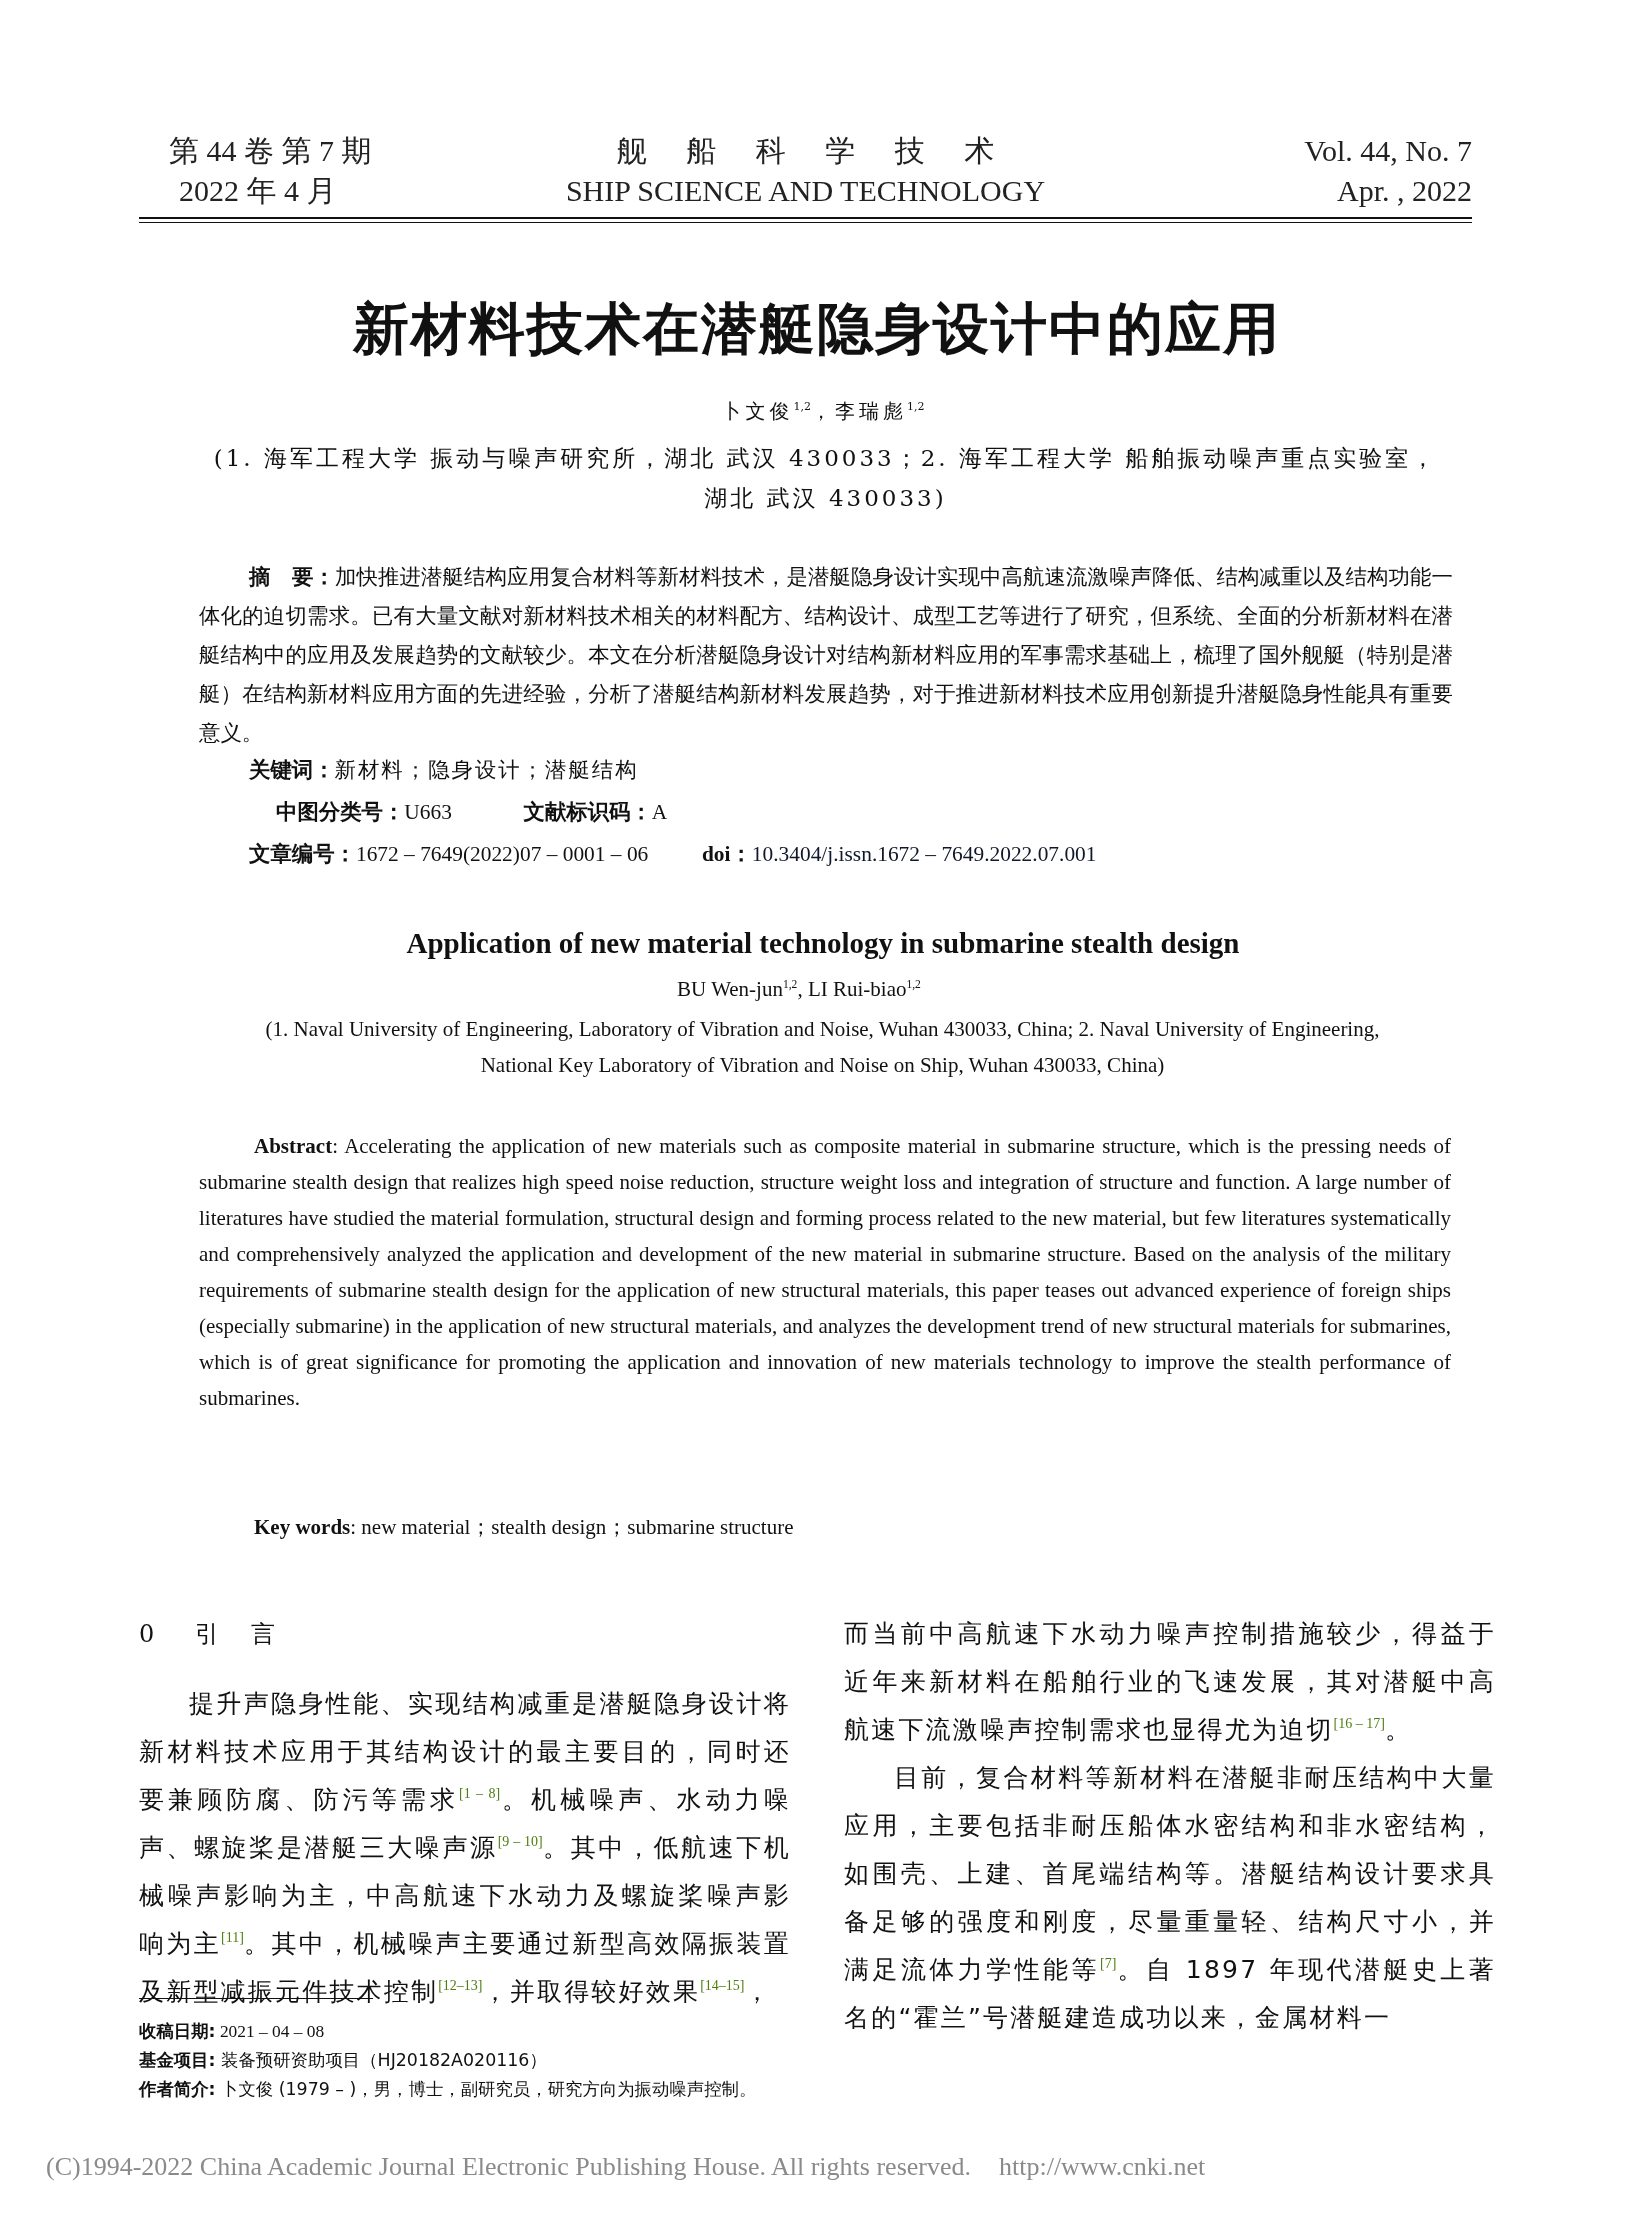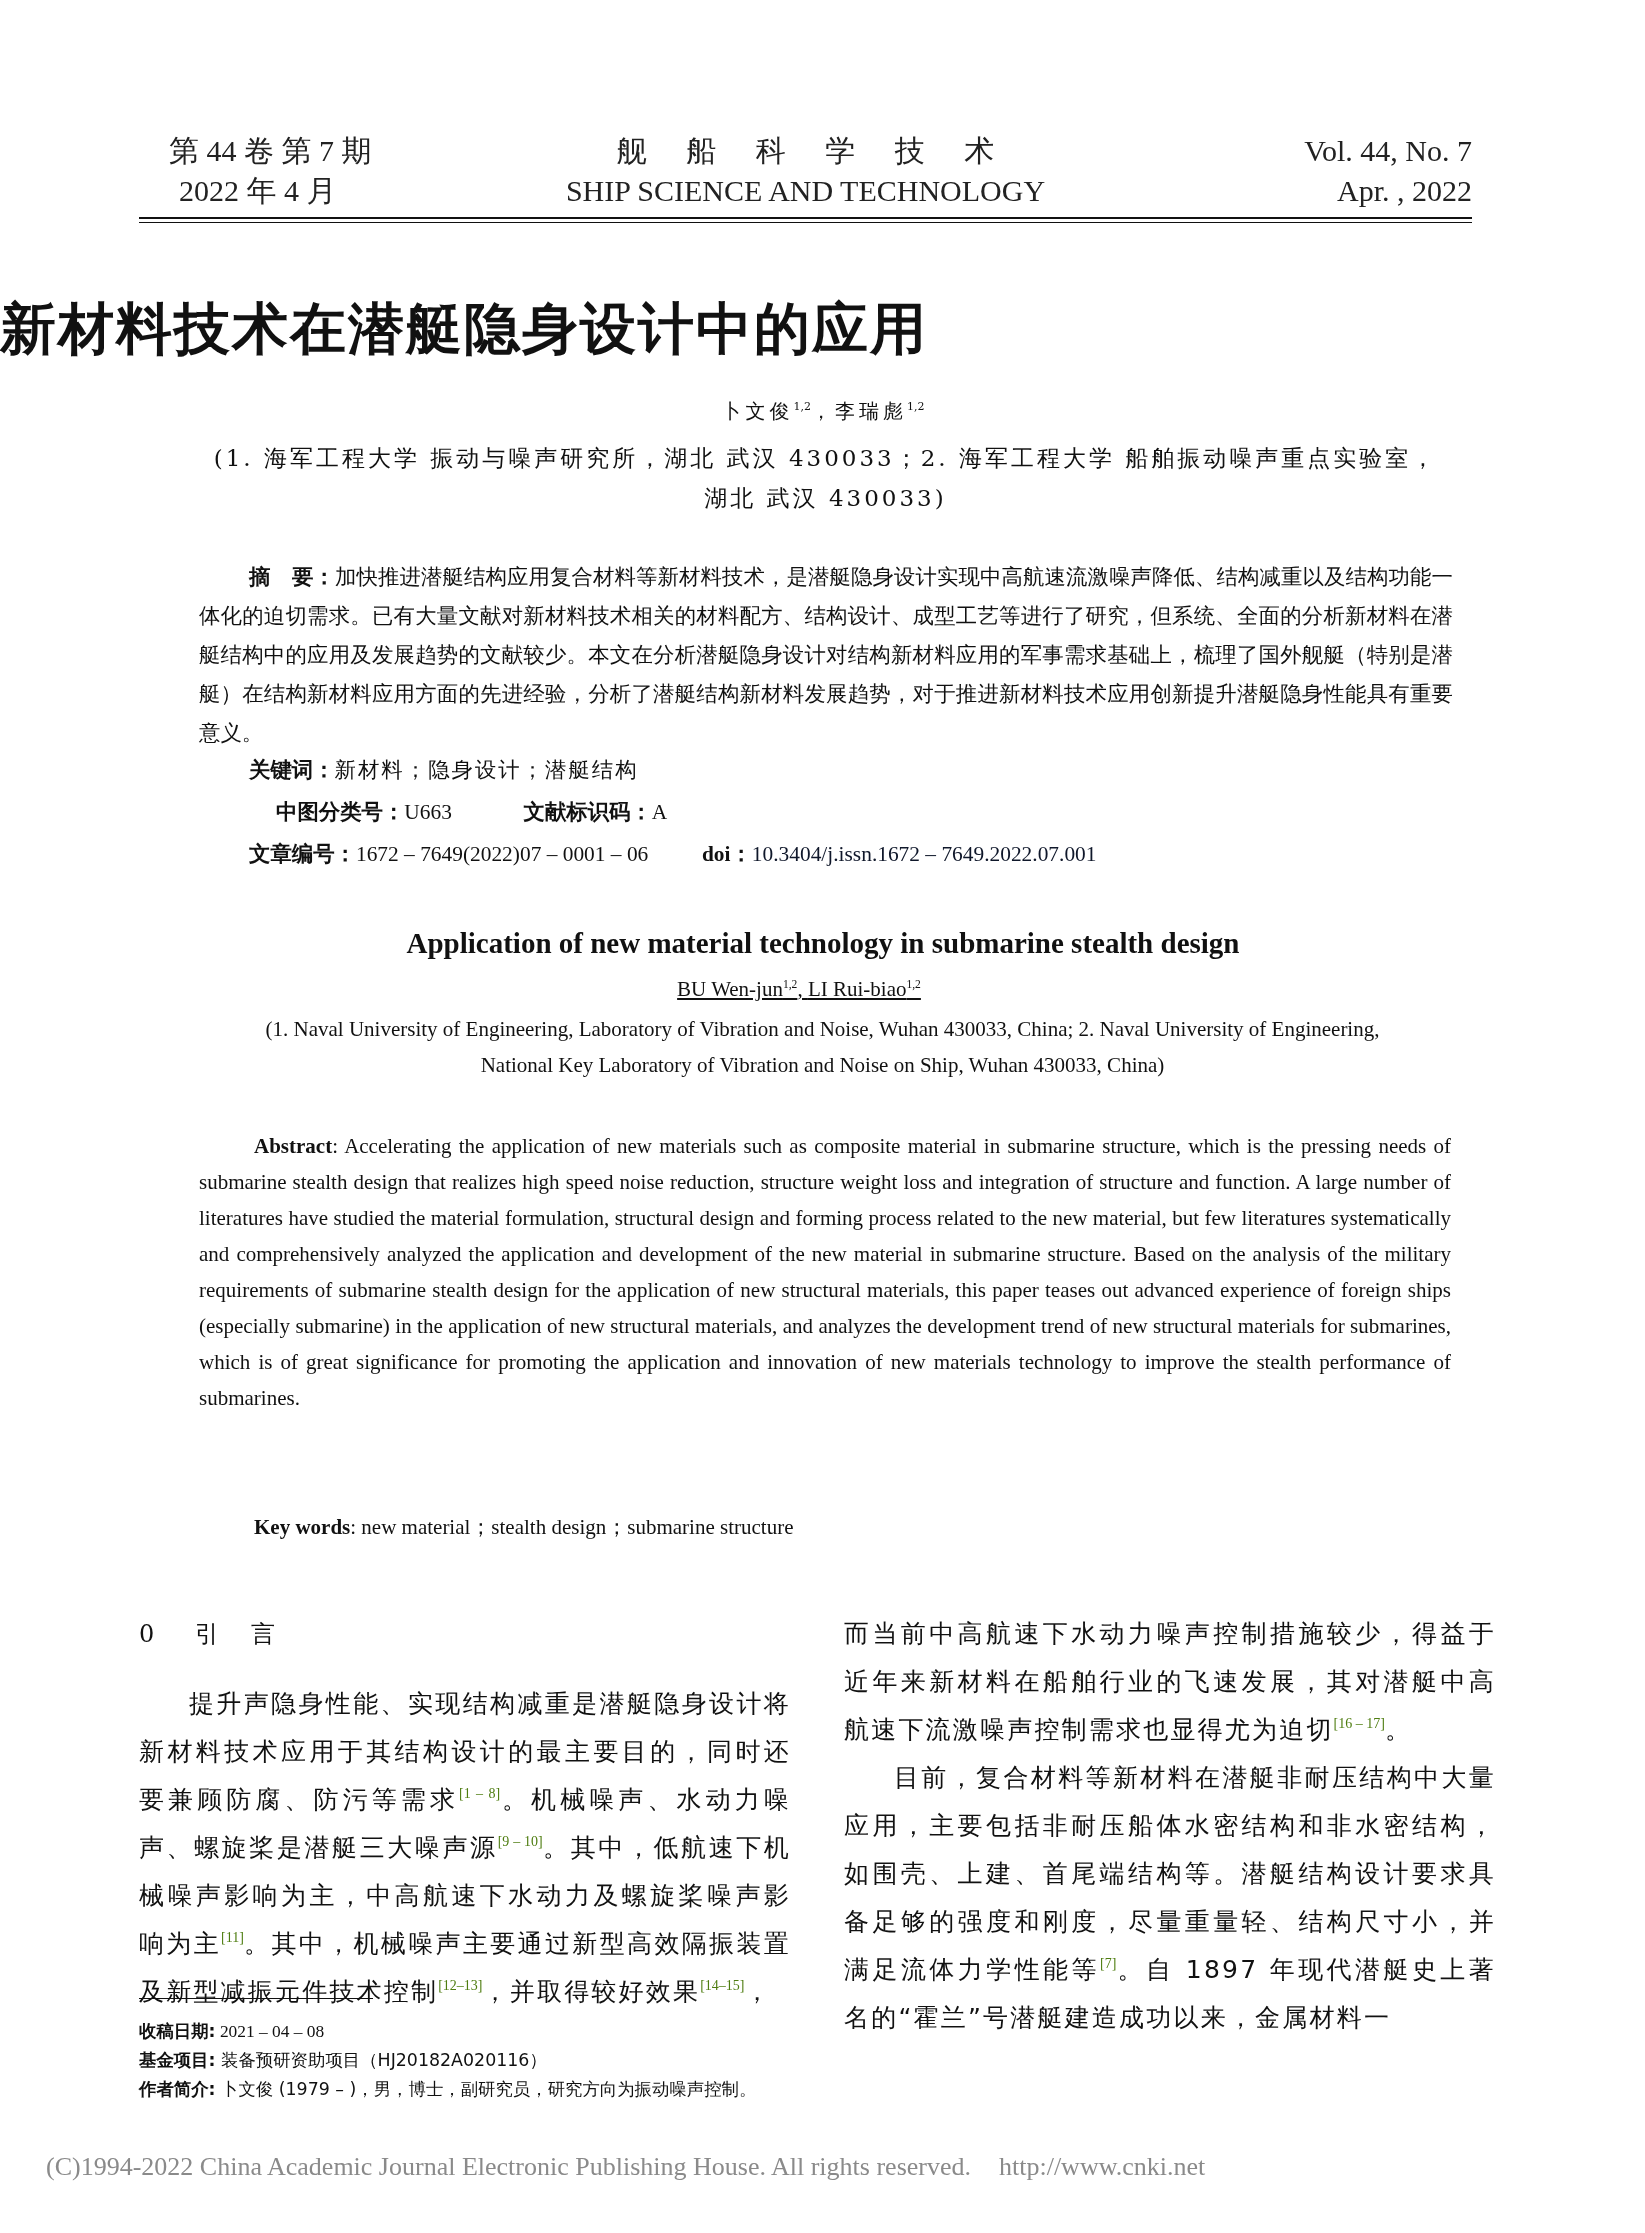--- a/index.html
+++ b/index.html
@@ -11,35 +11,35 @@
   .hdr { position: absolute; top: 131px; left: 139px; width: 1333px; height: 80px; }
   .hdr .col { position: absolute; top: 0; font-family: "Liberation Serif", "DejaVu Serif", serif; font-size: 30px; line-height: 40px; color: #222; }
   .hdr .left { left: 30px; text-align: left; }
   .hdr .left div:nth-child(2) { padding-left: 10px; }
   .hdr .center { left: 0; width: 1333px; text-align: center; }
   .hdr .center .cn { letter-spacing: 16px; padding-left: 16px; }
   .hdr .right { right: 0; text-align: right; }
   .hdr-rule { position: absolute; left: 139px; width: 1333px; top: 217px; height: 0; border-top: 2px solid #111; }
   .hdr-rule2 { position: absolute; left: 139px; width: 1333px; top: 222px; height: 0; border-top: 1.5px solid #111; }
 
-  .title-cn { position: absolute; top: 289px; left: 0; width: 1634px; text-align: left; font-family: "DejaVu Sans", sans-serif; font-weight: bold; font-size: 56px; line-height: 80px; letter-spacing: 2px; }
+  .title-cn { position: absolute; top: 289px; left: 0; width: 1634px; text-align: center; font-family: "DejaVu Sans", sans-serif; font-weight: bold; font-size: 56px; line-height: 80px; letter-spacing: 2px; }
   .authors-cn { position: absolute; top: 391px; left: 0; width: 1646px; text-align: center; font-family: "DejaVu Serif", serif; font-size: 20px; line-height: 40px; letter-spacing: 4px; }
   sup { font-size: 0.55em; vertical-align: 0.7em; line-height: 0; letter-spacing: 0; }
   .affil-cn { position: absolute; top: 438px; left: 169px; width: 1313px; text-align: center; font-family: "DejaVu Serif", serif; font-size: 23px; line-height: 40px; letter-spacing: 3px; }
 
   .abs-cn { position: absolute; top: 557px; left: 199px; width: 1254px; font-family: "DejaVu Sans", sans-serif; font-size: 21.4px; line-height: 39px; text-align: justify; text-indent: 50px; }
   .abs-cn .lbl { font-weight: bold; }
   .meta-cn { position: absolute; left: 249px; width: 1194px; font-family: "DejaVu Sans", sans-serif; font-size: 21.4px; line-height: 40px; }
   .meta-cn .lbl { font-weight: bold; }
   .meta-cn .soft { font-family: "DejaVu Serif", serif; letter-spacing: 2px; }
   .doi-lbl { font-family: "Liberation Serif", serif; font-weight: bold; }
   .doi-val { color: #0f172a; font-family: "Liberation Serif", serif; }
 
   .title-en { position: absolute; top: 923px; left: 0; width: 1646px; text-align: center; font-family: "Liberation Serif", serif; font-weight: bold; font-size: 29px; line-height: 40px; }
-  .authors-en { position: absolute; top: 972px; left: 0; width: 1598px; text-align: center; font-family: "Liberation Serif", serif; font-size: 21px; line-height: 34px; text-decoration: underline; }
+  .authors-en { position: absolute; top: 972px; left: 0; width: 1598px; text-align: center; font-family: "Liberation Serif", serif; font-size: 21px; line-height: 34px; }
   .affil-en { position: absolute; top: 1011px; left: 149px; width: 1347px; text-align: center; font-family: "Liberation Serif", serif; font-size: 21px; line-height: 36px; }
 
   .abs-en { position: absolute; top: 1128px; left: 199px; width: 1252px; font-family: "Liberation Serif", serif; font-size: 21px; line-height: 36px; text-align: justify; text-indent: 55px; }
   .abs-en .lbl { font-weight: bold; }
   .kw-en { position: absolute; top: 1509px; left: 254px; font-family: "Liberation Serif", serif; font-size: 21px; line-height: 36px; }
   .kw-en .lbl { font-weight: bold; }
 
   .col-left { position: absolute; top: 1610px; left: 139px; width: 652px; font-family: "DejaVu Sans", sans-serif; font-size: 25px; line-height: 48px; }
   .col-right { position: absolute; top: 1610px; left: 844px; width: 652px; font-family: "DejaVu Sans", sans-serif; font-size: 25px; line-height: 48px; }
   .sec-head { font-family: "DejaVu Serif", serif; font-size: 24px; line-height: 48px; margin-bottom: 22px; }

